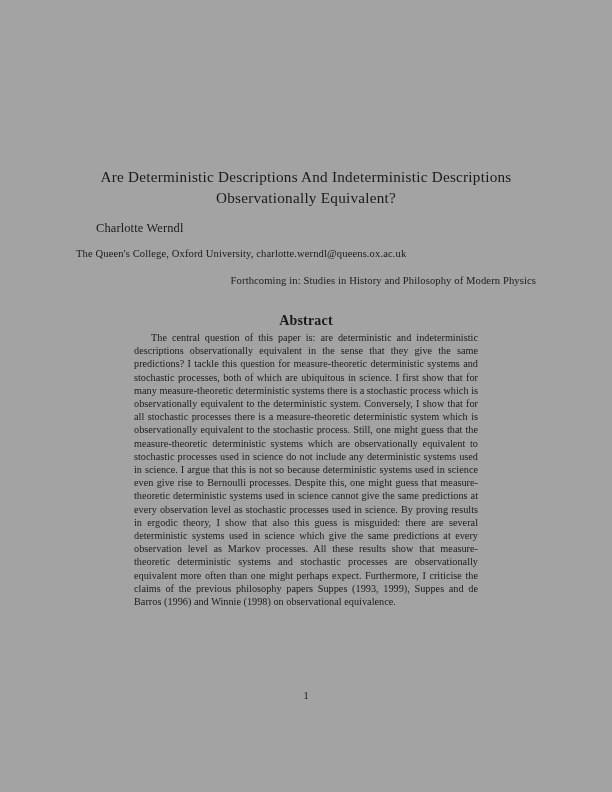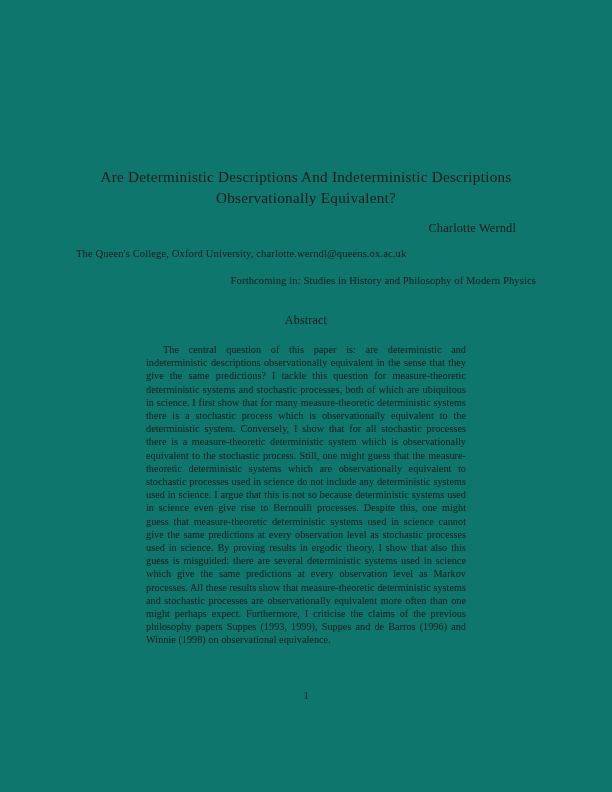--- a/index.html
+++ b/index.html
@@ -4,21 +4,21 @@
 <style>
   html, body {
     margin: 0;
     padding: 0;
     background: #ffffff;
   }
   .page {
     position: relative;
     width: 612px;
     height: 792px;
-    background: #0f766e;
+    background: #a3a3a3;
     overflow: hidden;
     font-family: "Liberation Serif", "DejaVu Serif", serif;
     color: #1a1a1a;
     -webkit-font-smoothing: antialiased;
   }
 
   
   .title-block {
     position: absolute;
     left: 96px;
@@ -32,21 +32,21 @@
     letter-spacing: 0.25px;
     font-weight: 400;
     margin: 0;
   }
 
   .author {
     position: absolute;
     left: 96px;
     top: 220px;
     width: 420px;
-    text-align: right;
+    text-align: left;
     font-size: 12.4px;
     line-height: 16px;
     letter-spacing: 0.15px;
   }
 
   .affiliation {
     position: absolute;
     left: 76px;
     top: 246px;
     width: 460px;
@@ -67,39 +67,39 @@
     letter-spacing: 0.1px;
   }
 
   
   .abstract-heading {
     position: absolute;
     left: 134px;
     top: 313px;
     width: 344px;
     text-align: center;
-    font-size: 12px;
-    font-weight: normal;
+    font-size: 14px;
+    font-weight: bold;
     letter-spacing: 0.2px;
   }
 
   .abstract-body {
     position: absolute;
     left: 134px;
     top: 331px;
     width: 344px;
     font-size: 10.25px;
     line-height: 13.2px;
     text-align: justify;
     text-justify: inter-word;
     letter-spacing: 0.01px;
     hyphens: manual;
   }
   .abstract-body p {
-    margin: 12px;
+    margin: 0;
     text-indent: 17px;
   }
 
   
   .folio {
     position: absolute;
     left: 0;
     top: 690px;
     width: 612px;
     text-align: center;

